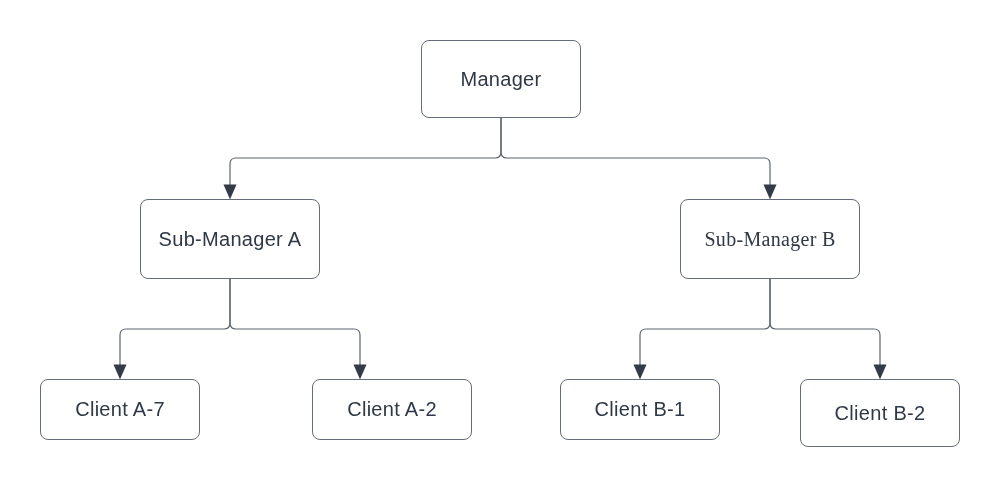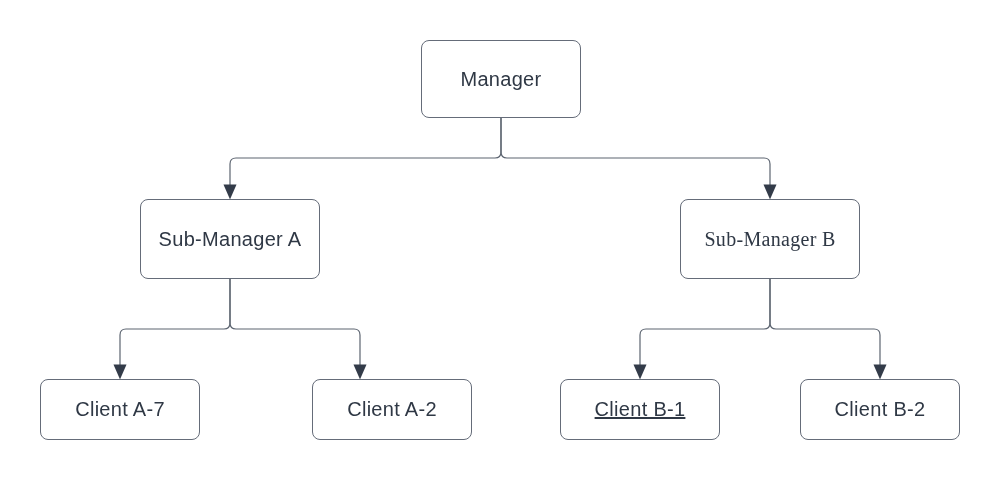--- a/index.html
+++ b/index.html
@@ -48,22 +48,22 @@
     color: var(--node-text);
     font-size: 20px;
     letter-spacing: 0.3px;
     white-space: nowrap;
   }
   .node-manager        { left: 421px; top:  40px; width: 160px; height: 78px; }
   .node-sub-manager-a  { left: 140px; top: 199px; width: 180px; height: 80px; }
   .node-sub-manager-b  { left: 680px; top: 199px; width: 180px; height: 80px; font-family: Liberation Serif, serif; }
   .node-client-a-1     { left:  40px; top: 379px; width: 160px; height: 61px; }
   .node-client-a-2     { left: 280px; top: 379px; width: 160px; height: 61px; margin-left: 32px; }
-  .node-client-b-1     { left: 560px; top: 379px; width: 160px; height: 61px; text-decoration: underline; }
-  .node-client-b-2     { left: 800px; top: 379px; width: 160px; height: 61px; }
+  .node-client-b-1     { left: 560px; top: 379px; width: 160px; height: 61px; }
+  .node-client-b-2     { left: 800px; top: 379px; width: 160px; height: 68px; }
 </style>
 </head>
 <body>
 
 <div class="canvas">
 
   <svg class="connectors" viewBox="0 0 1000 480" xmlns="http://www.w3.org/2000/svg" aria-hidden="true">
 
     <path class="edge" d="M501,118 V152 Q501,158 495,158 H236 Q230,158 230,164 V185"></path>
     <polygon class="arrow" points="230,199.5 223.5,184.5 236.5,184.5"></polygon>

